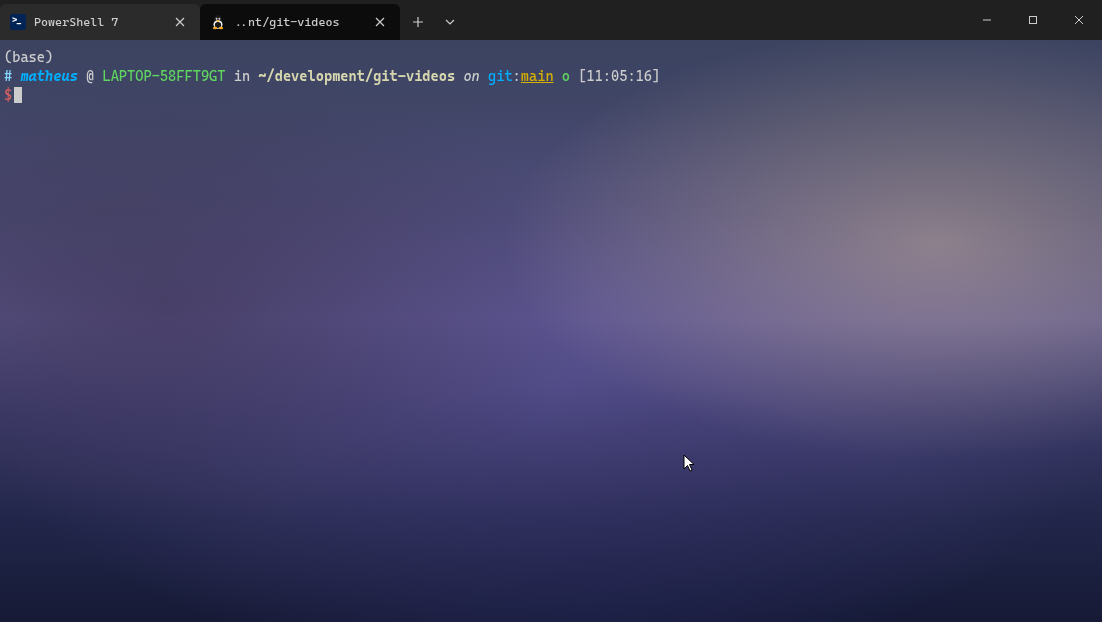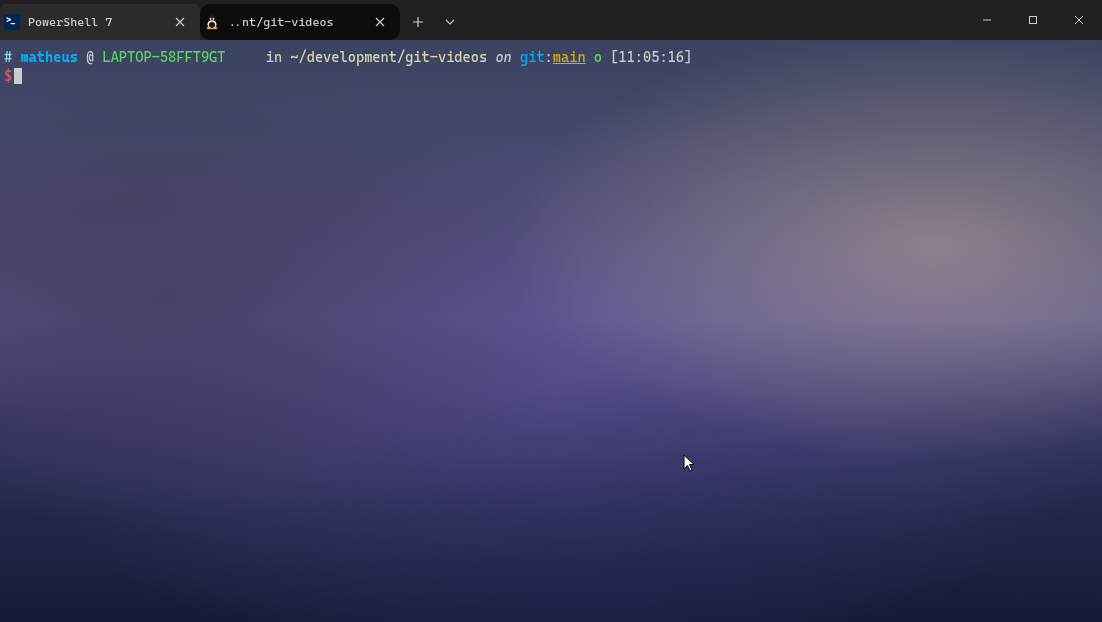--- a/index.html
+++ b/index.html
@@ -18,37 +18,36 @@
     }
     .tabs {
       display: flex;
       height: 100%;
       align-items: flex-end;
     }
     .tab {
       height: 36px;
       display: flex;
       align-items: center;
-      padding: 0 12px 0 4px;
+      padding: 0 12px 0 10px;
       font-size: 12px;
       color: #cccccc;
       gap: 8px;
       min-width: 200px;
       max-width: 240px;
       position: relative;
       border-top-left-radius: 6px;
       border-top-right-radius: 6px;
     }
     .tab.inactive {
       background: #2b2b2b;
       margin-top: 4px;
     }
     .tab.active {
       background: #0c0c0c;
-      border-radius: 10px;
     }
     .tab-icon {
       width: 16px;
       height: 16px;
       display: flex;
       align-items: center;
       justify-content: center;
       flex-shrink: 0;
     }
     .ps-icon {
@@ -135,25 +134,25 @@
       background:
         radial-gradient(ellipse 600px 300px at 85% 35%, rgba(215,190,160,0.45), transparent 72%),
         radial-gradient(ellipse 550px 300px at 15% 45%, rgba(60,50,80,0.6), transparent 78%),
         radial-gradient(ellipse 700px 350px at 50% 60%, rgba(95,85,155,0.55), transparent 82%),
         radial-gradient(ellipse 500px 300px at 55% 95%, rgba(20,25,60,0.85), transparent 72%),
         linear-gradient(180deg, #3b4360 0%, #4a4a72 30%, #5a558a 48%, #3a3a68 64%, #22264a 82%, #161a36 100%);
     }
     .line { white-space: pre; }
     .env-base { color: #cccccc; }
     .hash { color: #87d7ff; }
-    .user { color: #00afff; font-weight: bold; }
+    .user { color: #00afff; font-weight: bold; font-style: italic; }
     .at { color: #cccccc; }
     .host { color: #5fd75f; }
-    .in-kw { color: #cccccc; margin-left: 32px; }
-    .path { color: #d7d7af; font-weight: normal; }
+    .in-kw { color: #cccccc; }
+    .path { color: #d7d7af; font-weight: bold; }
     .on-kw { color: #cccccc; font-style: italic; }
     .git-kw { color: #00afff; }
     .colon { color: #cccccc; }
     .branch { color: #d7af00; text-decoration: underline; }
     .clean { color: #5fd75f; }
     .time { color: #cccccc; }
     .prompt-sym { color: #d75f5f; }
     .cursor-block {
       display: inline-block;
       width: 8px;
@@ -232,20 +231,21 @@
     </div>
     <div class="win-btn close">
       <svg width="10" height="10" viewBox="0 0 10 10">
           <path d="M1 1 L9 9 M9 1 L1 9" stroke="#ccc" stroke-width="1"></path>
         </svg>
     </div>
   </div>
 </div>
 
 <div class="terminal">
+  <div class="line"><span class="env-base">(base)</span></div>
   <div class="line"><span class="hash">#</span> <span class="user">matheus</span> <span class="at">@</span> <span class="host">LAPTOP-58FFT9GT</span> <span class="in-kw">in</span> <span class="path">~/development/git-videos</span> <span class="on-kw">on</span> <span class="git-kw">git</span><span class="colon">:</span><span class="branch">main</span> <span class="clean">o</span> <span class="time">[11:05:16]</span></div>
   <div class="line"><span class="prompt-sym">$</span><span class="cursor-block"></span></div>
 
   <div class="mouse-cursor">
     <svg width="14" height="20" viewBox="0 0 14 20">
       <path d="M1 1 L1 15 L4.5 11.5 L7 17 L9 16 L6.5 10.5 L11 10.5 Z" fill="#ffffff" stroke="#000000" stroke-width="1"></path>
     </svg>
   </div>
 </div>
 

